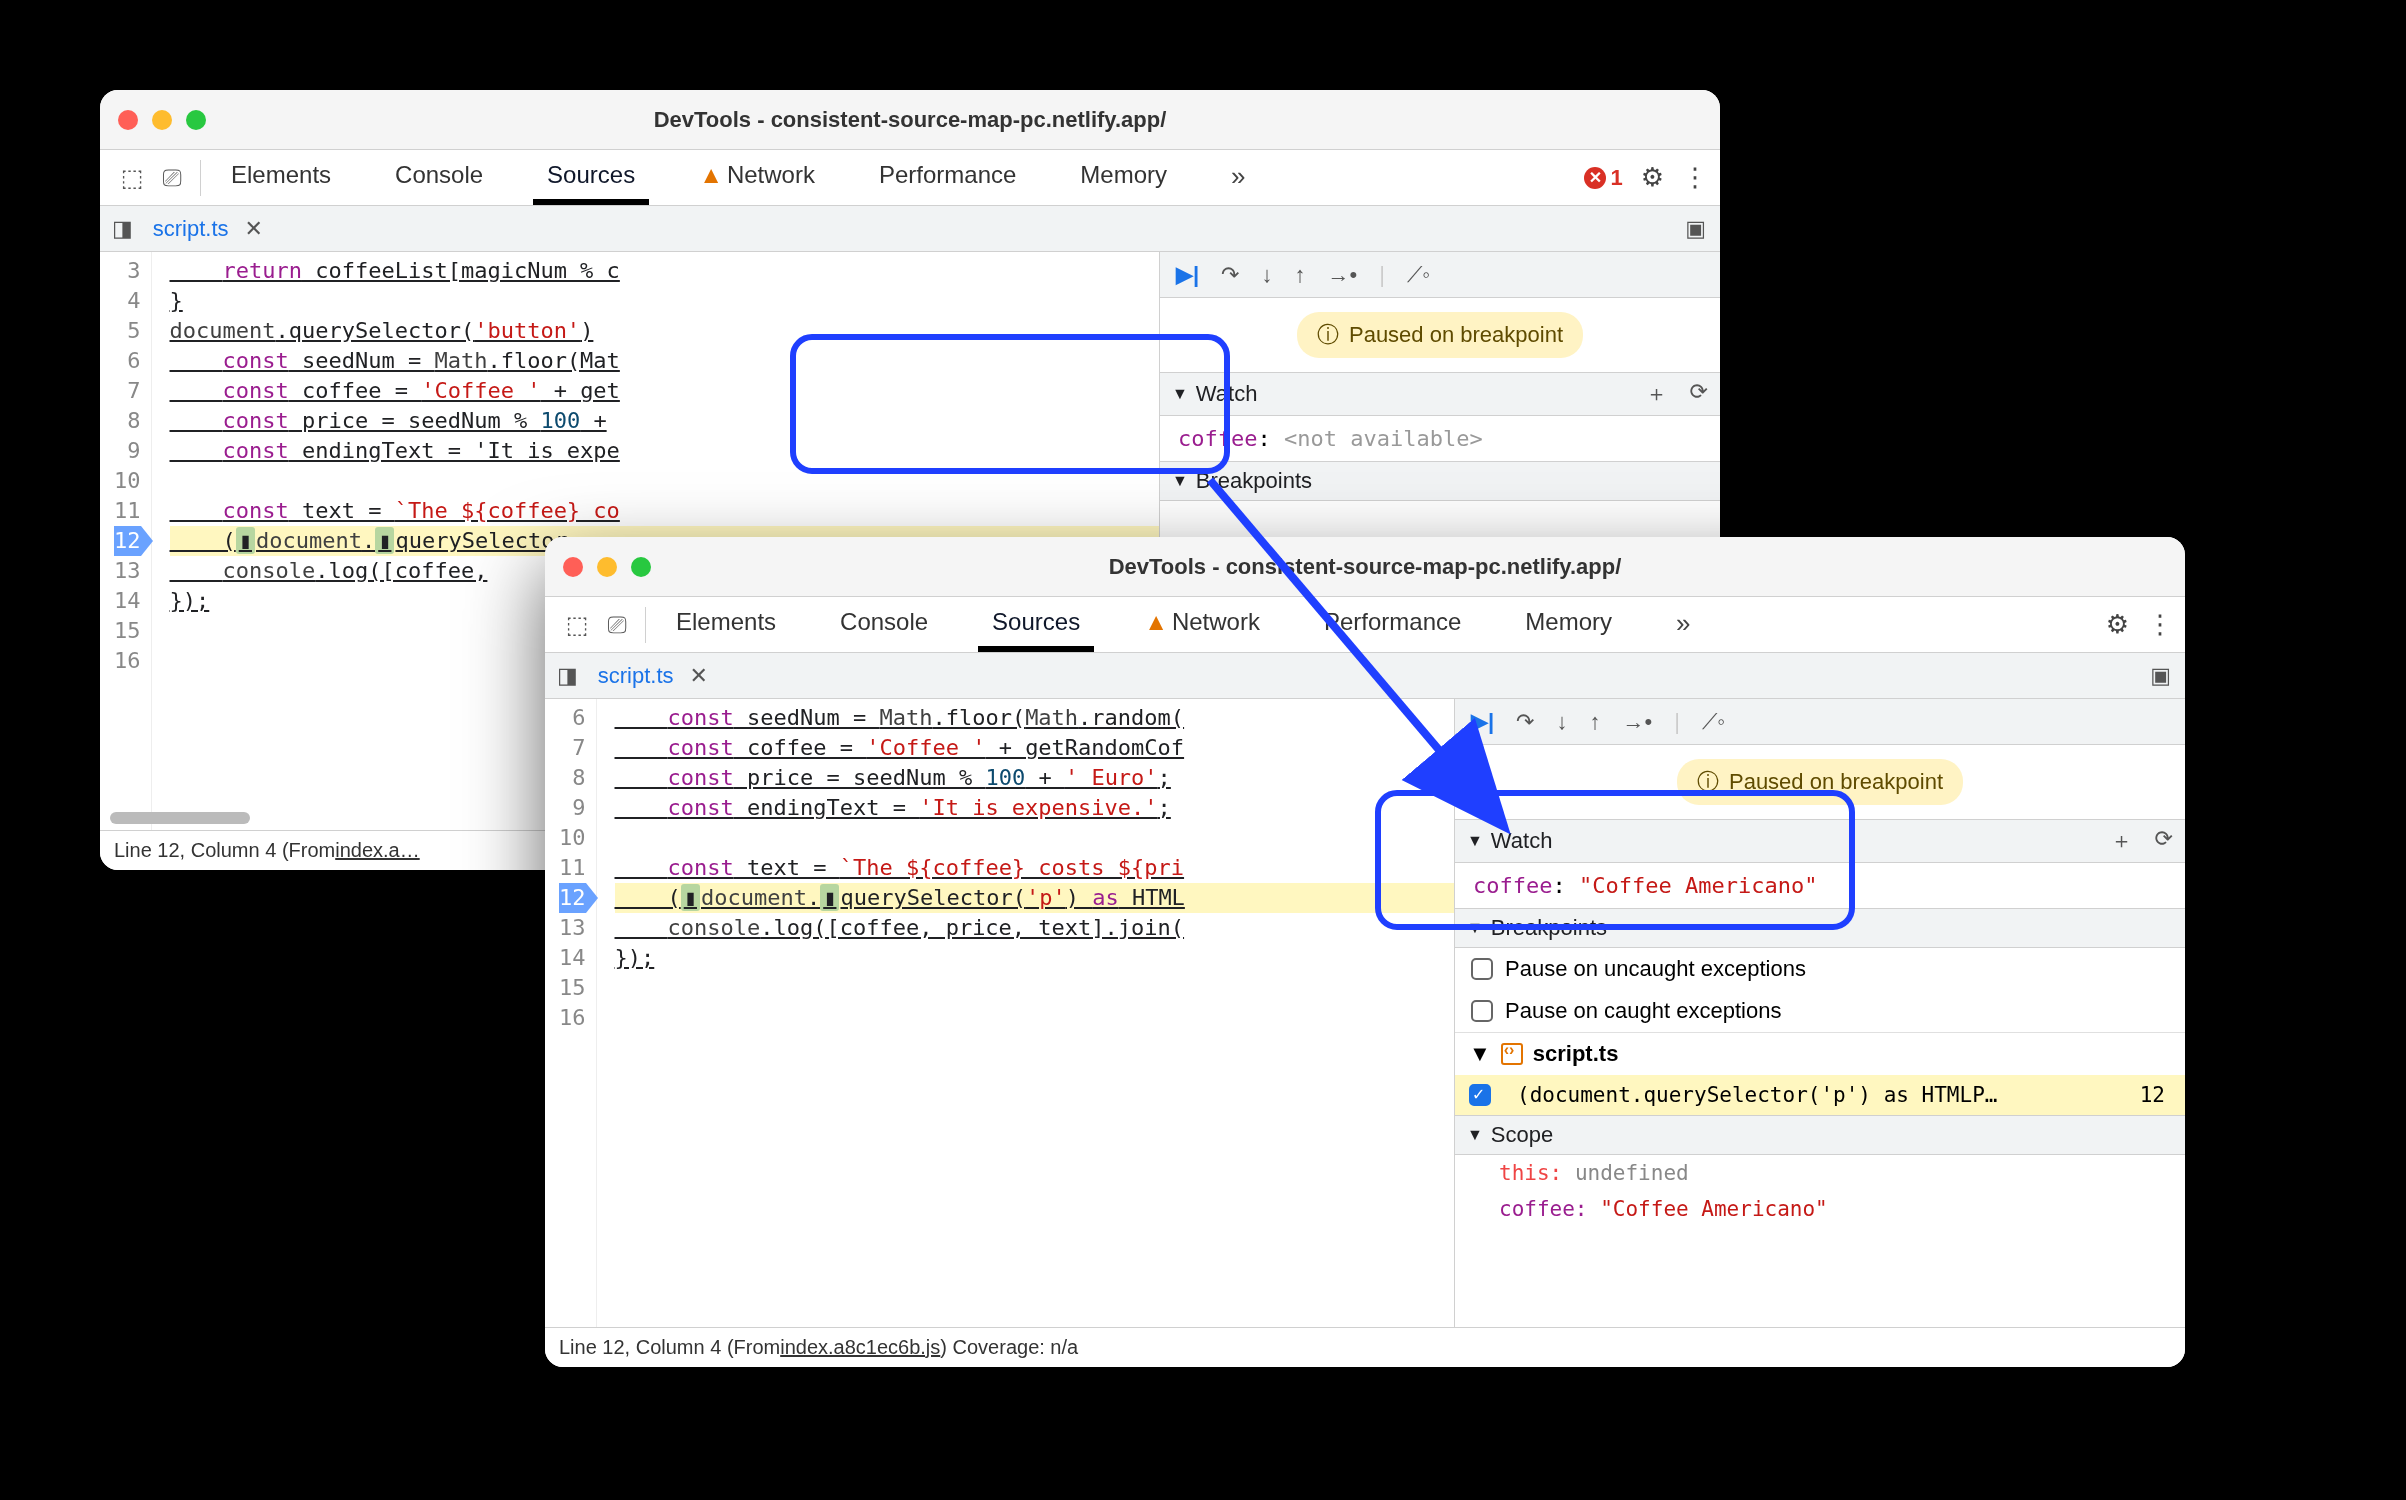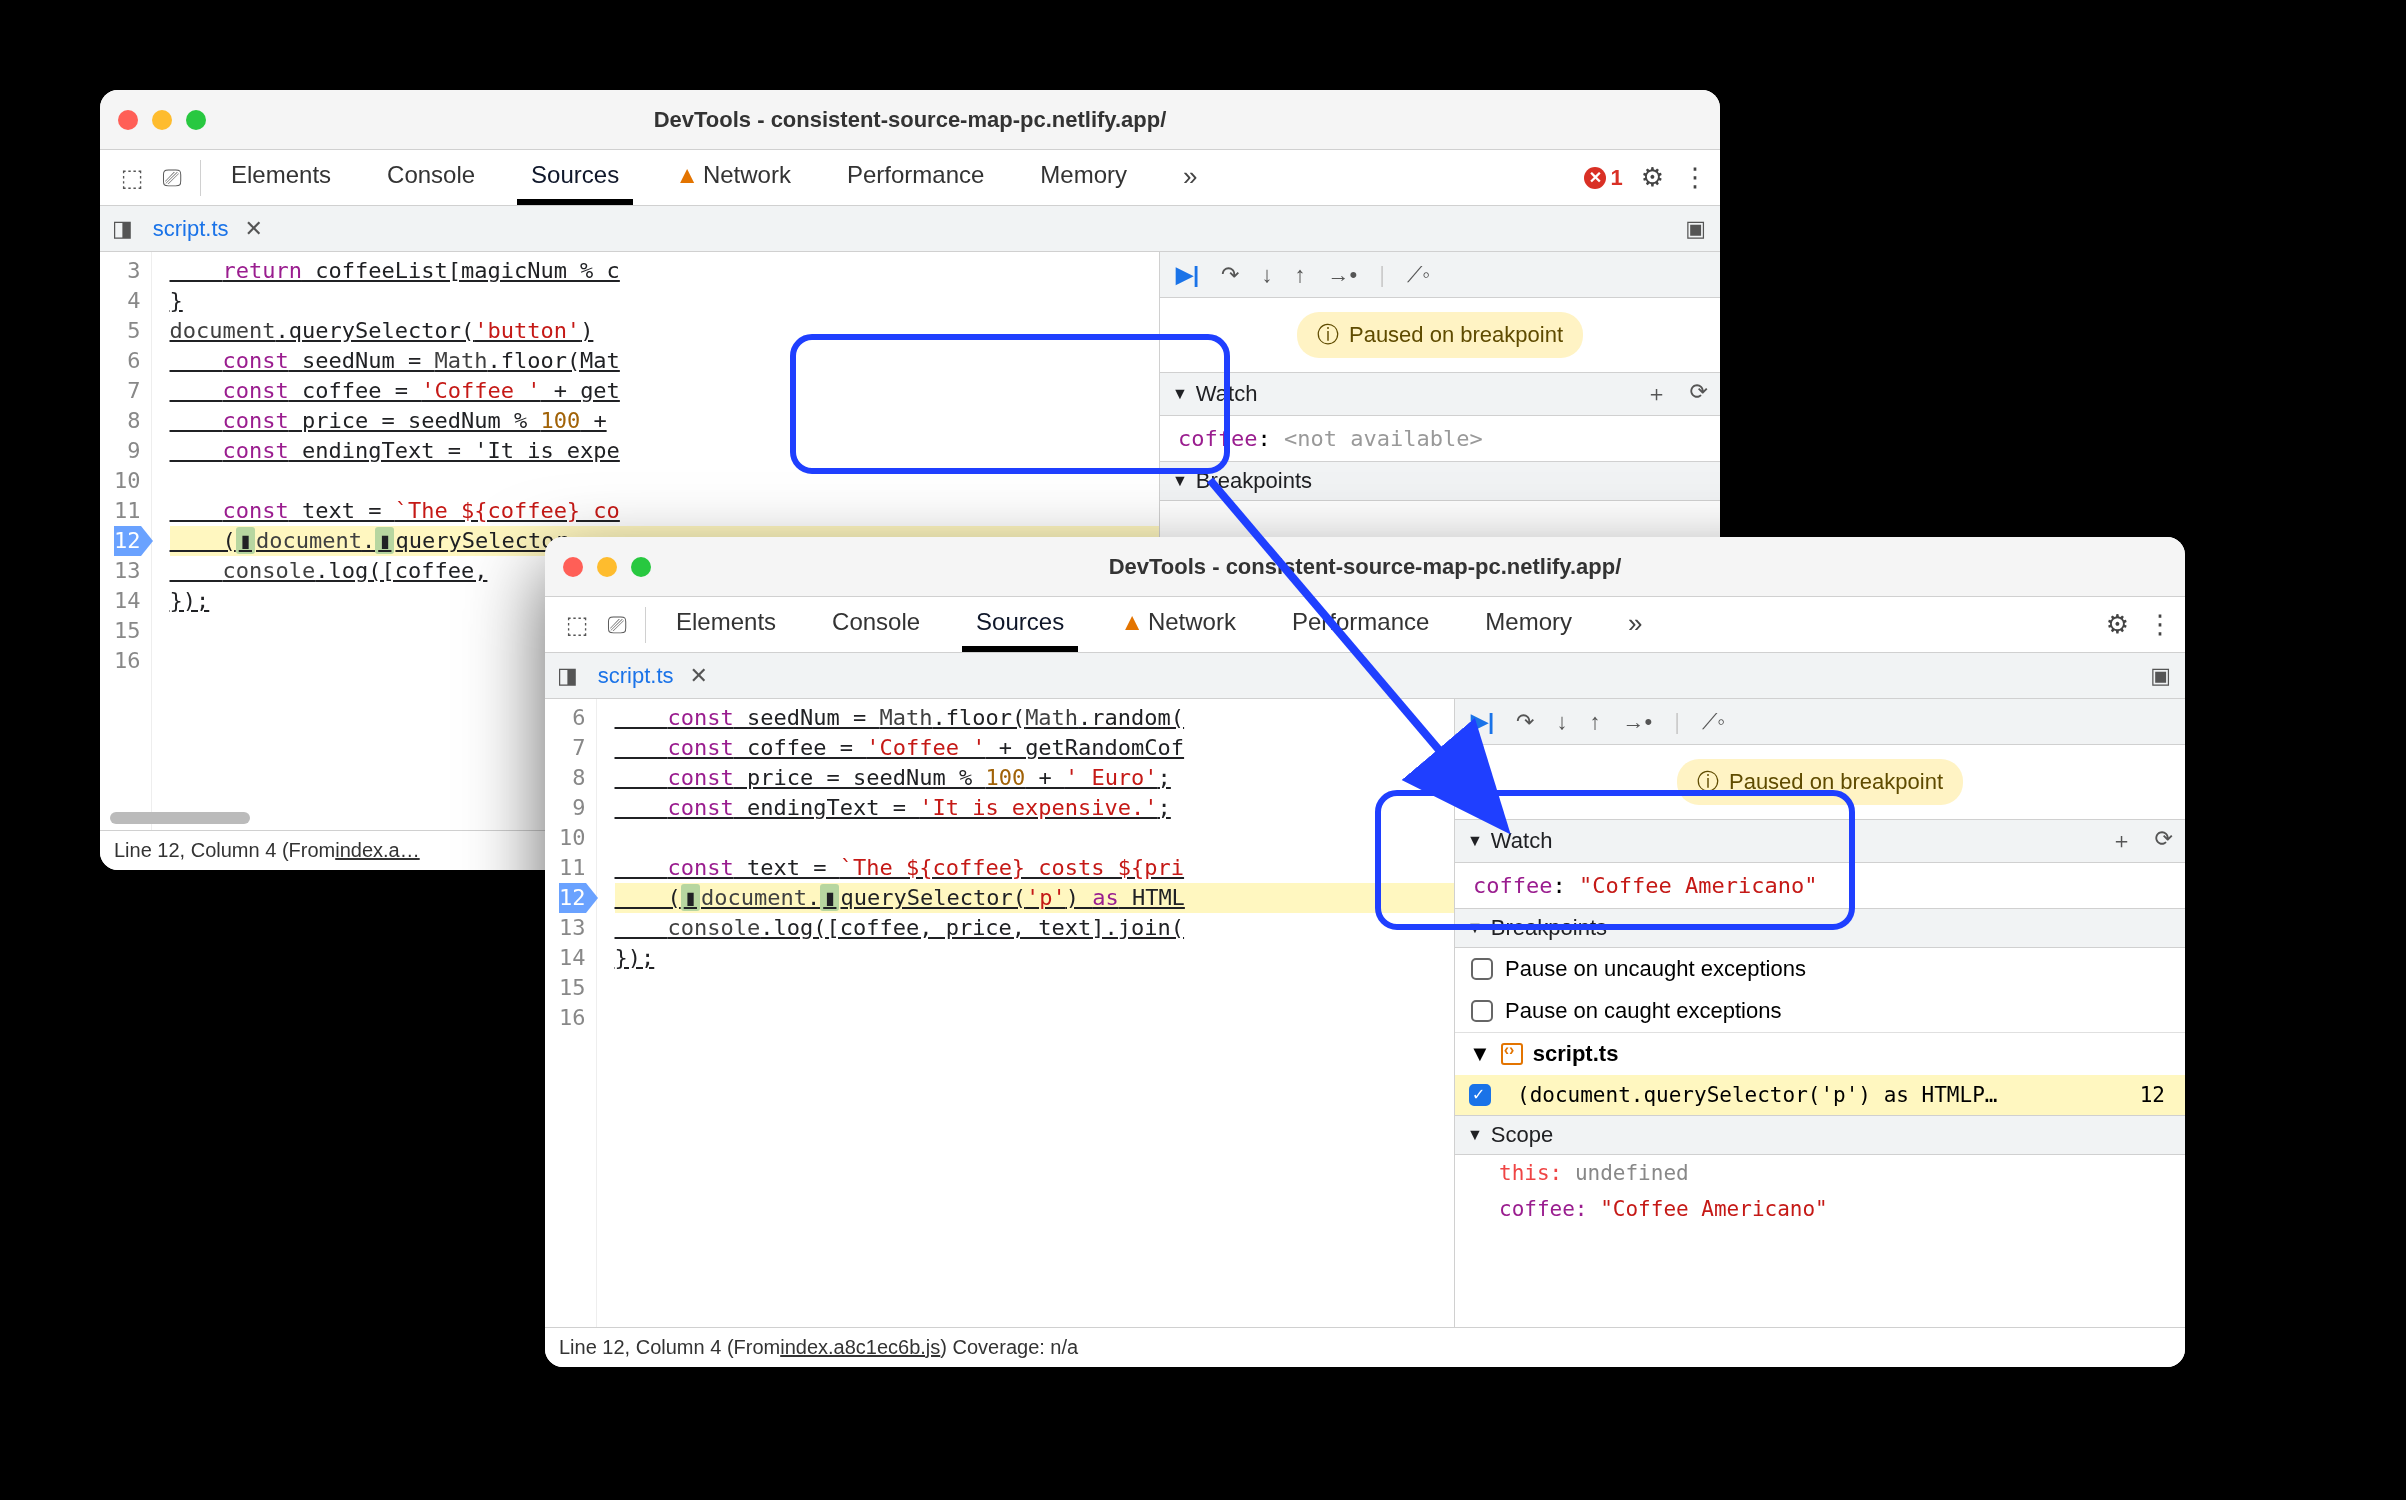--- a/index.html
+++ b/index.html
@@ -48,21 +48,21 @@
     border-bottom:1px solid #d0d0d0;
     display:flex; align-items:center;
     padding: 0 12px;
     font-size: 24px;
     color:#333;
   }
   .toolbar .glyph {
     width: 40px; text-align:center; color:#555;
   }
   .toolbar .sep { width:1px; height:36px; background:#d0d0d0; margin:0 8px;}
-  .tabs { display:flex; gap: 28px; margin-left: 8px; }
+  .tabs { display:flex; gap: 36px; margin-left: 8px; }
   .tab { padding: 10px 14px; cursor:pointer; color:#333; }
   .tab.active { color:#0f172a; border-bottom:6px solid #000000; font-weight:500; }
   .tab .warn { color:#e37400; margin-right:4px; }
   .toolbar-right { margin-left:auto; display:flex; align-items:center; gap:18px; }
   .err-badge { color:#d93025; font-weight:600; display:flex; align-items:center; gap:4px; font-size:22px;}
   .err-badge .circ { width:22px;height:22px;border-radius:50%;background:#d93025;color:#fff;display:flex;align-items:center;justify-content:center;font-size:16px;font-weight:700;}
   .gear, .kebab, .chev { font-size:26px; color:#444; }
 
   .subbar {
     height: 46px;
@@ -111,21 +111,21 @@
     padding: 4px 0 4px 18px;
     white-space:pre;
     color:#202124;
     overflow:hidden;
     flex:1;
   }
   .code .row { height:30px;text-decoration:underline; }
   .code .row.paused { background:#fff7c0; }
   .code .row.paused .dbgchip{ background:#b7d6a0; padding:1px 3px; border-radius:3px; margin-right:1px;}
   .kw{color:#9a1d8f;} .str{color:#c51916;} .fn{color:#404040;} .tmpl{color:#c51916;}
-  .num{color:#a16207;}
+  .num{color:#0c4a6e;}
   .scrollbar-h { position:absolute; bottom:6px; left:10px; height:12px; width:140px; background:#bbb; border-radius:6px;}
   .status {
     height:40px; border-top:1px solid #d0d0d0; background:#fff;
     display:flex; align-items:center; font-size:20px; color:#333; padding:0 14px;
   }
   .status .u{ text-decoration:underline;}
 
   
   .debug {
     width: 560px;

